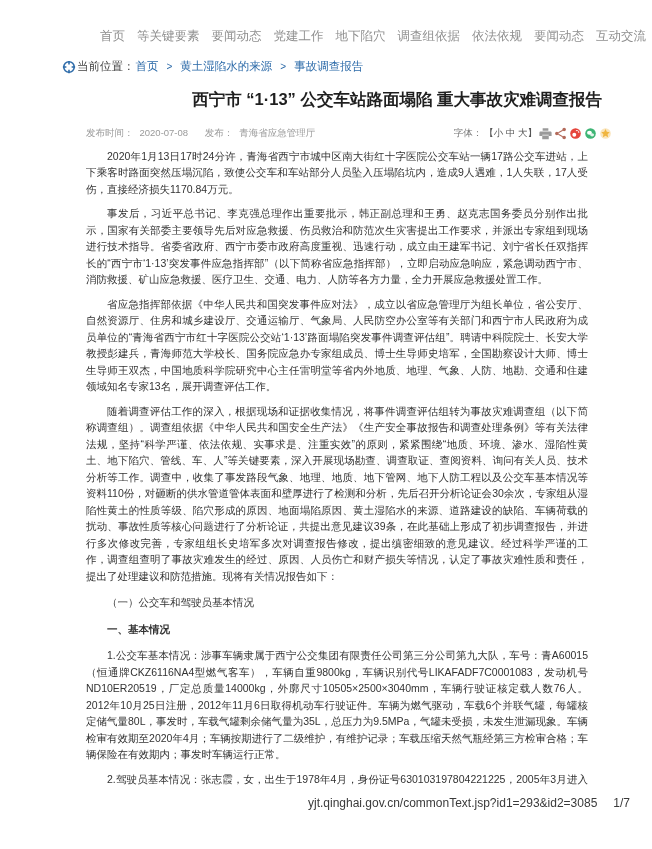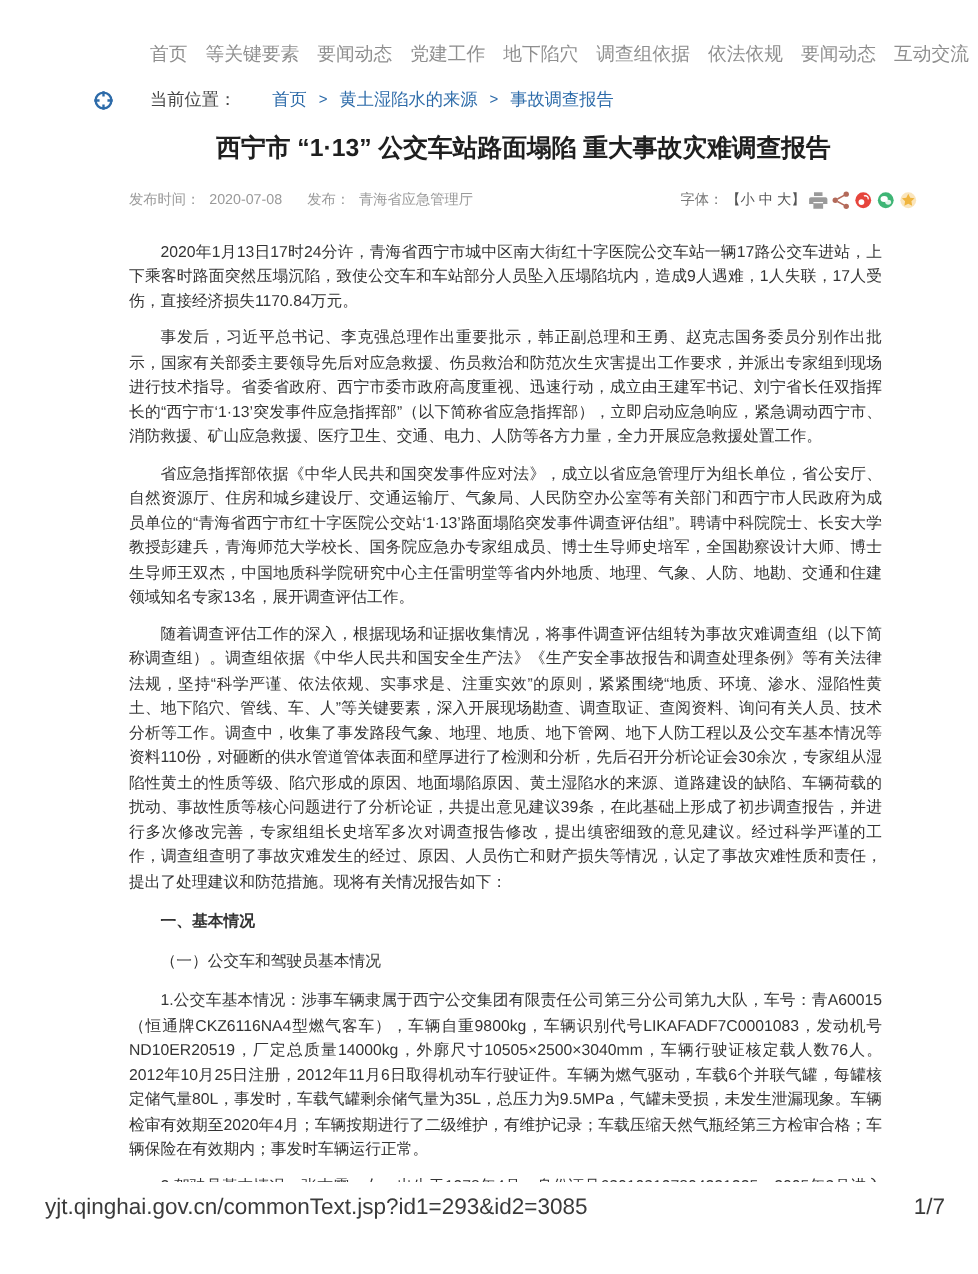--- a/index.html
+++ b/index.html
@@ -11,59 +11,59 @@
   
   .topnav{
     position:absolute;top:28px;left:100px;right:6px;
     display:flex;justify-content:space-between;align-items:center;
     font-size:12.5px;color:#8f8f8f;white-space:nowrap;overflow:hidden;
   }
   .nav-item{color:#8f8f8f;text-decoration:none;cursor:pointer;}
   
   .breadcrumb{
     position:absolute;top:59px;left:62px;
-    display:flex;align-items:center;gap:24px;
+    display:flex;align-items:center;gap:1px;
     font-size:11.5px;color:#555;white-space:nowrap;
   }
   .bc-icon{display:inline-flex;width:14px;height:14px;}
   .bc-label{color:#444;}
   .breadcrumb a{color:#2d6ba9;text-decoration:none;cursor:pointer;}
   .bc-sep{color:#2d6ba9;margin:0 1px;font-size:10px;}
   
   .article{
     position:absolute;top:88px;left:86px;width:526px;height:700px;
     overflow:hidden;
   }
   .doc-title{
-    text-align:center;font-size:16.5px;font-weight:bold;color:#1f1f1f;
+    text-align:right;font-size:16.5px;font-weight:bold;color:#1f1f1f;
     line-height:1.45;margin:0 10px;
   }
   .meta-row{
     display:flex;justify-content:space-between;align-items:center;
     margin-top:15px;font-size:9.5px;color:#9a9a9a;
   }
   .meta-left span{margin-right:6px;}
   .meta-right{display:flex;align-items:center;gap:2px;color:#777;}
   .font-opts{color:#555;cursor:pointer;}
   .tool-icon{display:inline-flex;width:13px;height:13px;align-items:center;cursor:pointer;color:#9a9a9a;}
   .tool-icon svg{width:100%;height:100%;}
   
   .doc-body{
-    margin-top:20px;padding-right:24px;
+    margin-top:8px;padding-right:24px;
     font-size:10.5px;line-height:16.5px;color:#333;
     text-align:justify;
   }
   .doc-p{margin:0 0 8px 0;text-indent:2em;}
   .doc-p.t-h2{font-weight:bold;margin:10px 0 10px 0;}
   .doc-p.t-h3{margin:10px 0 10px 0;}
   
   .page-footer{
     position:absolute;top:796px;left:30px;right:22px;
-    display:flex;justify-content:space-between;
-    font-size:15px;color:#3a3a3a;
+    display:flex;justify-content:flex-end;
+    font-size:12px;color:#3a3a3a;gap:16px;
   }
 </style>
 </head>
 <body>
 
 <nav class="topnav">
 
 <a class="nav-item">首页</a>
     <a class="nav-item">等关键要素</a>
     <a class="nav-item">要闻动态</a>
@@ -141,22 +141,22 @@
       </span>
     </div>
   </div>
 
   <div class="doc-body">
 
   <p class="doc-p t-para">2020年1月13日17时24分许，青海省西宁市城中区南大街红十字医院公交车站一辆17路公交车进站，上下乘客时路面突然压塌沉陷，致使公交车和车站部分人员坠入压塌陷坑内，造成9人遇难，1人失联，17人受伤，直接经济损失1170.84万元。</p>
       <p class="doc-p t-para">事发后，习近平总书记、李克强总理作出重要批示，韩正副总理和王勇、赵克志国务委员分别作出批示，国家有关部委主要领导先后对应急救援、伤员救治和防范次生灾害提出工作要求，并派出专家组到现场进行技术指导。省委省政府、西宁市委市政府高度重视、迅速行动，成立由王建军书记、刘宁省长任双指挥长的“西宁市‘1·13’突发事件应急指挥部”（以下简称省应急指挥部），立即启动应急响应，紧急调动西宁市、消防救援、矿山应急救援、医疗卫生、交通、电力、人防等各方力量，全力开展应急救援处置工作。</p>
       <p class="doc-p t-para">省应急指挥部依据《中华人民共和国突发事件应对法》，成立以省应急管理厅为组长单位，省公安厅、自然资源厅、住房和城乡建设厅、交通运输厅、气象局、人民防空办公室等有关部门和西宁市人民政府为成员单位的“青海省西宁市红十字医院公交站‘1·13’路面塌陷突发事件调查评估组”。聘请中科院院士、长安大学教授彭建兵，青海师范大学校长、国务院应急办专家组成员、博士生导师史培军，全国勘察设计大师、博士生导师王双杰，中国地质科学院研究中心主任雷明堂等省内外地质、地理、气象、人防、地勘、交通和住建领域知名专家13名，展开调查评估工作。</p>
       <p class="doc-p t-para">随着调查评估工作的深入，根据现场和证据收集情况，将事件调查评估组转为事故灾难调查组（以下简称调查组）。调查组依据《中华人民共和国安全生产法》《生产安全事故报告和调查处理条例》等有关法律法规，坚持“科学严谨、依法依规、实事求是、注重实效”的原则，紧紧围绕“地质、环境、渗水、湿陷性黄土、地下陷穴、管线、车、人”等关键要素，深入开展现场勘查、调查取证、查阅资料、询问有关人员、技术分析等工作。调查中，收集了事发路段气象、地理、地质、地下管网、地下人防工程以及公交车基本情况等资料110份，对砸断的供水管道管体表面和壁厚进行了检测和分析，先后召开分析论证会30余次，专家组从湿陷性黄土的性质等级、陷穴形成的原因、地面塌陷原因、黄土湿陷水的来源、道路建设的缺陷、车辆荷载的扰动、事故性质等核心问题进行了分析论证，共提出意见建议39条，在此基础上形成了初步调查报告，并进行多次修改完善，专家组组长史培军多次对调查报告修改，提出缜密细致的意见建议。经过科学严谨的工作，调查组查明了事故灾难发生的经过、原因、人员伤亡和财产损失等情况，认定了事故灾难性质和责任，提出了处理建议和防范措施。现将有关情况报告如下：</p>
+      <p class="doc-p t-h3">（一）公交车和驾驶员基本情况</p>
       <p class="doc-p t-h2">一、基本情况</p>
-      <p class="doc-p t-h3">（一）公交车和驾驶员基本情况</p>
       <p class="doc-p t-para">1.公交车基本情况：涉事车辆隶属于西宁公交集团有限责任公司第三分公司第九大队，车号：青A60015（恒通牌CKZ6116NA4型燃气客车），车辆自重9800kg，车辆识别代号LIKAFADF7C0001083，发动机号ND10ER20519，厂定总质量14000kg，外廓尺寸10505×2500×3040mm，车辆行驶证核定载人数76人。2012年10月25日注册，2012年11月6日取得机动车行驶证件。车辆为燃气驱动，车载6个并联气罐，每罐核定储气量80L，事发时，车载气罐剩余储气量为35L，总压力为9.5MPa，气罐未受损，未发生泄漏现象。车辆检审有效期至2020年4月；车辆按期进行了二级维护，有维护记录；车载压缩天然气瓶经第三方检审合格；车辆保险在有效期内；事发时车辆运行正常。</p>
       <p class="doc-p t-para">2.驾驶员基本情况：张志霞，女，出生于1978年4月，身份证号630103197804221225，2005年3月进入西宁公交公司从事驾驶员工作，现为西宁公交集团有限责任公司第三分公司员工。驾驶证号630103197804221225，初次领证时间2004年07月15日，驾驶证有效起始日期2010年7月15日（有效期限10年），准驾车型：A1A2。</p>
     </div>
 </div>
 
 <div class="page-footer">
   <span>yjt.qinghai.gov.cn/commonText.jsp?id1=293&amp;id2=3085</span>
   <span>1/7</span>
 </div>
 

